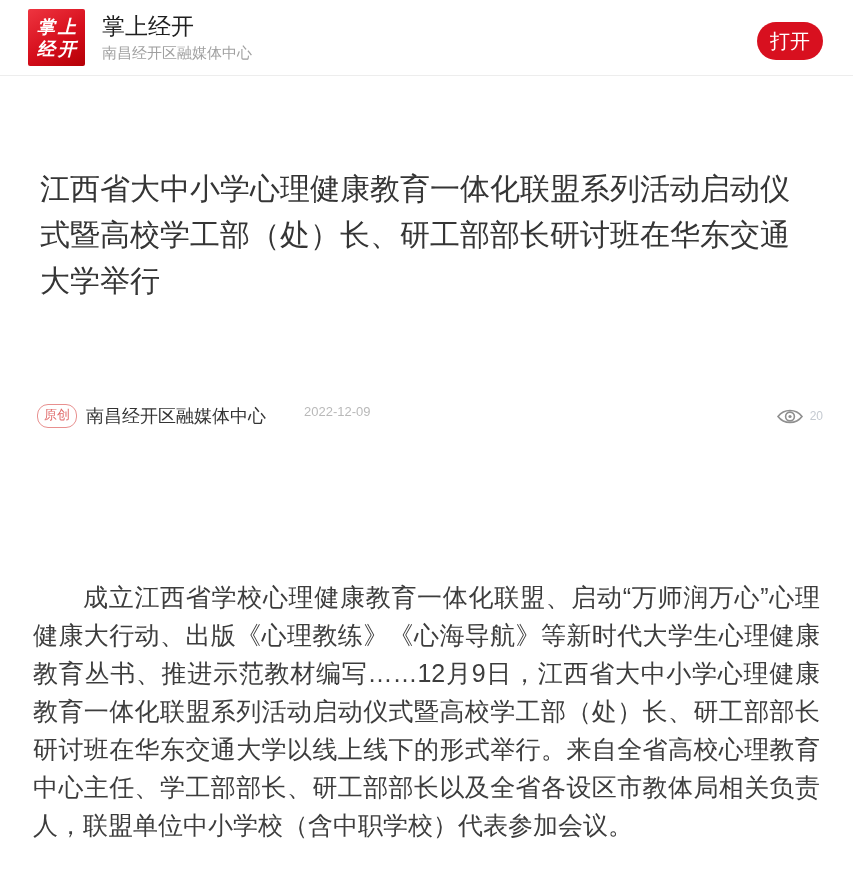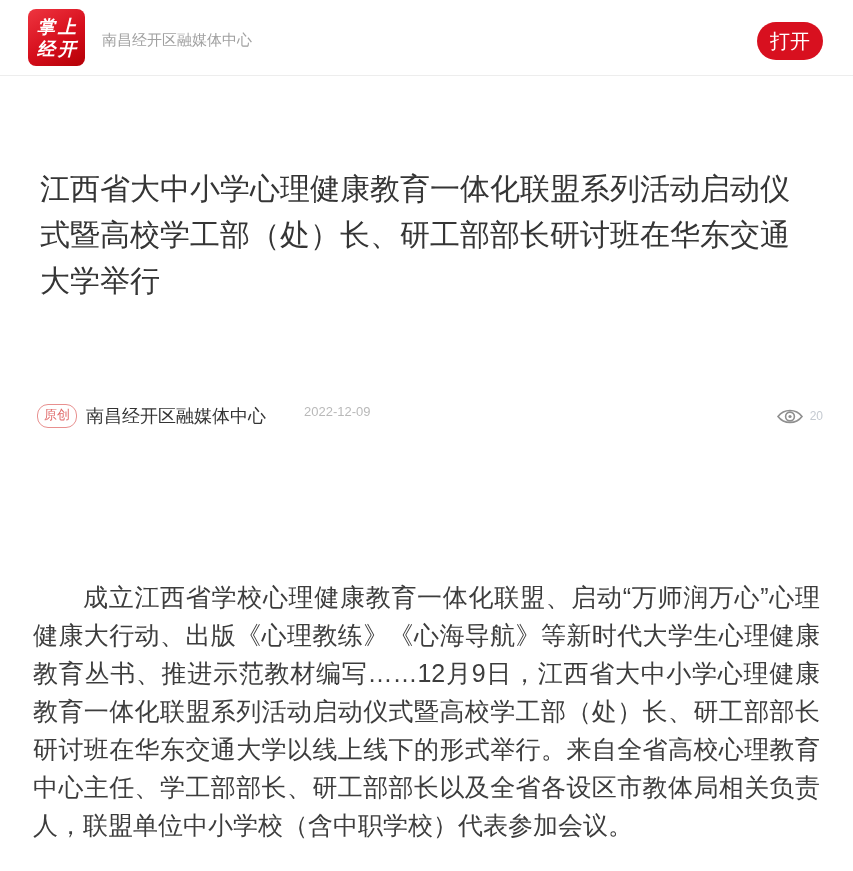--- a/index.html
+++ b/index.html
@@ -22,21 +22,21 @@
     box-sizing: border-box;
     display: flex;
     align-items: center;
     padding-left: 28px;
     background: #ffffff;
     border-bottom: 1px solid #ededed;
   }
   .app-logo {
     width: 57px;
     height: 57px;
-    border-radius: 8px;
+    border-radius: 2px;
     background: linear-gradient(150deg, #ee3540 0%, #d60e1c 55%, #b40006 100%);
     color: #ffffff;
     display: flex;
     flex-direction: column;
     align-items: center;
     justify-content: center;
     font-family: "Liberation Serif", serif;
     font-style: italic;
     font-weight: bold;
     font-size: 18px;
@@ -129,20 +129,21 @@
 </style>
 </head>
 <body>
 
 <header class="app-header">
   <div class="app-logo">
     <span>掌上</span>
     <span>经开</span>
   </div>
   <div class="app-info">
+    <div class="app-name">掌上经开</div>
     <div class="app-subtitle">南昌经开区融媒体中心</div>
   </div>
   <button class="open-button">打开</button>
 </header>
 
 <main>
   <h1 class="article-title">江西省大中小学心理健康教育一体化联盟系列活动启动仪式暨高校学工部（处）长、研工部部长研讨班在华东交通大学举行</h1>
 
   <div class="meta-row">
     <span class="origin-badge">原创</span>

